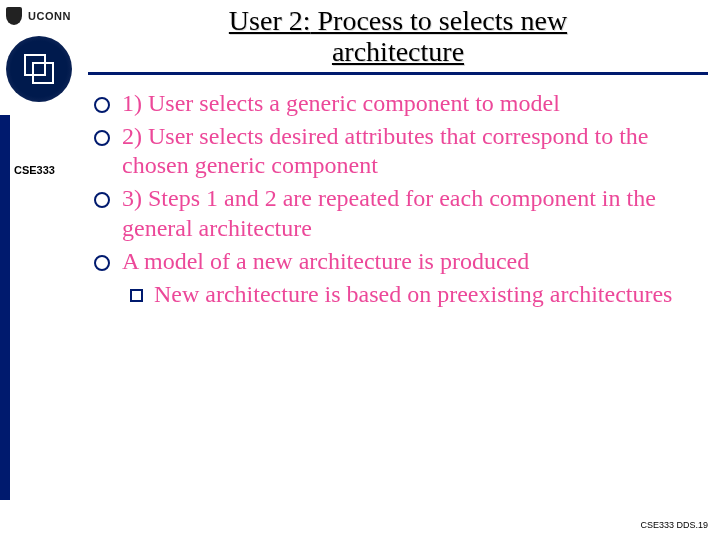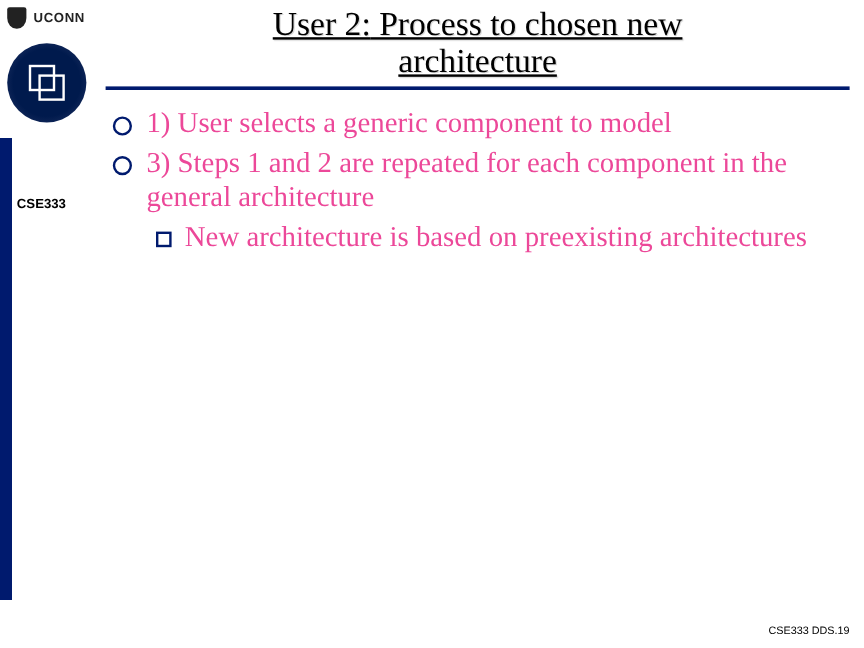--- a/index.html
+++ b/index.html
@@ -166,25 +166,27 @@
   </div>
   <div class="dept-logo">
     <div class="dept-logo-inner"></div>
   </div>
   <div class="blue-stripe"></div>
   <div class="course-label">CSE333</div>
 </div>
 
 <div class="main">
   <div class="title">
-    <span class="u">User 2:</span><span class="u"> Process to chosen new</span><br>
+    <span class="u">User 2:</span><span class="u"> Process to selects new</span><br>
     <span class="u">architecture</span>
   </div>
   <div class="title-rule"></div>
 
   <div class="bullets">
     <div class="b1"><span>1) User selects a generic component to model</span></div>
+    <div class="b1"><span>2) User selects desired attributes that correspond to the chosen generic component</span></div>
     <div class="b1"><span>3) Steps 1 and 2 are repeated for each component in the general architecture</span></div>
+    <div class="b1"><span>A model of a new architecture is produced</span></div>
     <div class="b2"><span>New architecture is based on preexisting architectures</span></div>
   </div>
 </div>
 
 <div class="footer">CSE333 DDS.19</div>
 
 </body></html>

